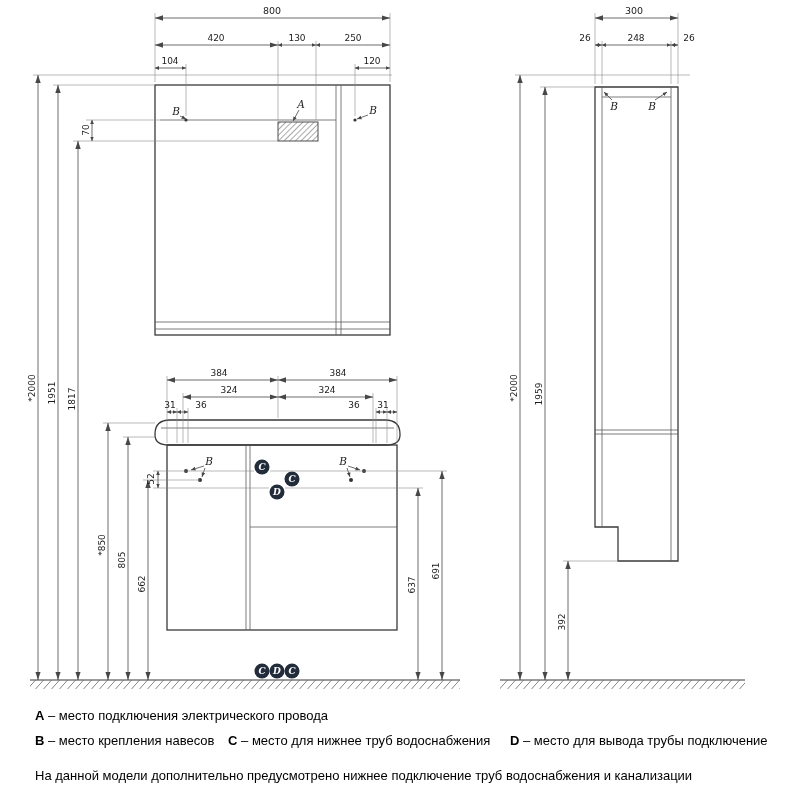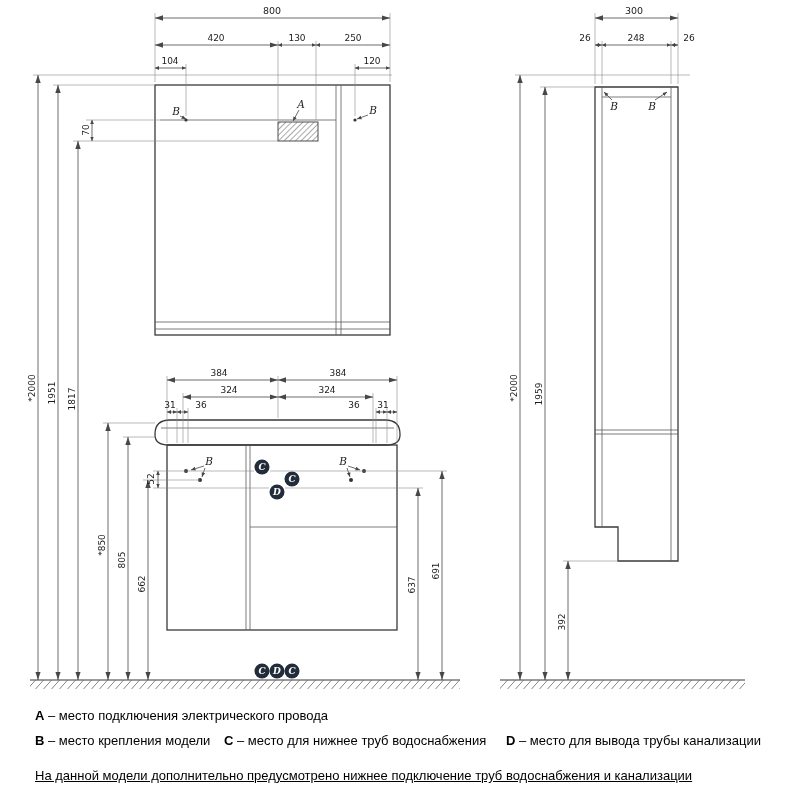--- a/index.html
+++ b/index.html
@@ -13,21 +13,21 @@
   .lbl{font-family:"DejaVu Serif",serif;font-style:italic;font-size:10.5px;fill:#222;}
   .cl{font-family:"DejaVu Serif",serif;font-style:italic;font-weight:bold;font-size:9px;fill:#ffffff;text-anchor:middle;}
   .ol{stroke:#3a3a3a;stroke-width:1.3;fill:none;}
   .il{stroke:#5a5a5a;stroke-width:0.8;fill:none;}
   .dl{stroke:#474747;stroke-width:0.8;fill:none;}
   .xl{stroke:#8a8a8a;stroke-width:0.6;fill:none;}
   .gnd{stroke:#3a3a3a;stroke-width:1.1;}
   .dot{fill:#333;}
   .legend{padding:8px 0 0 35px;}
   .legend p{margin:0 0 9px 0;font-size:13px;line-height:16px;}
-  .legend .note{margin-top:19px;text-decoration:underline;}
+  .legend .note{margin-top:19px;}
   .legend b{font-weight:bold;}
   .k2{margin-left:10px;}
   .k3{margin-left:16px;}
 </style>
 </head>
 <body>
 
 <div class="sheet">
 
 <svg viewBox="0 0 800 700" width="800" height="700">
@@ -278,22 +278,22 @@
   </g>
 </svg>
 
 <div class="legend">
   <p>
     <b>A</b>
     <span>– место подключения электрического провода</span>
   </p>
   <p>
     <b>B</b>
-    <span>– место крепления модели</span>
+    <span>– место крепления навесов</span>
     <b class="k2">C</b>
     <span>– место для нижнее труб водоснабжения</span>
     <b class="k3">D</b>
-    <span>– место для вывода трубы канализации</span>
+    <span>– место для вывода трубы подключение</span>
   </p>
   <p class="note">На данной модели дополнительно предусмотрено нижнее подключение труб водоснабжения и канализации</p>
 </div>
 
 </div>
 
 </body></html>

